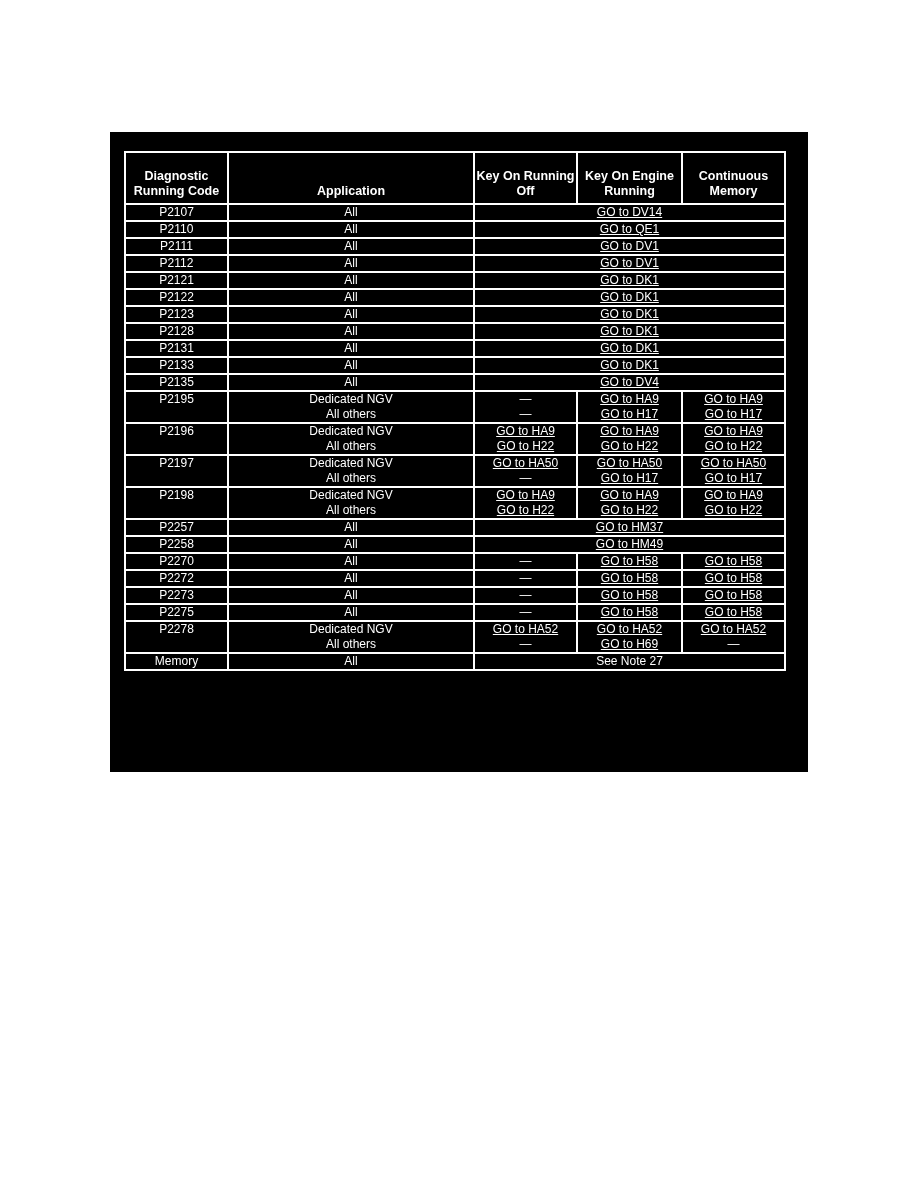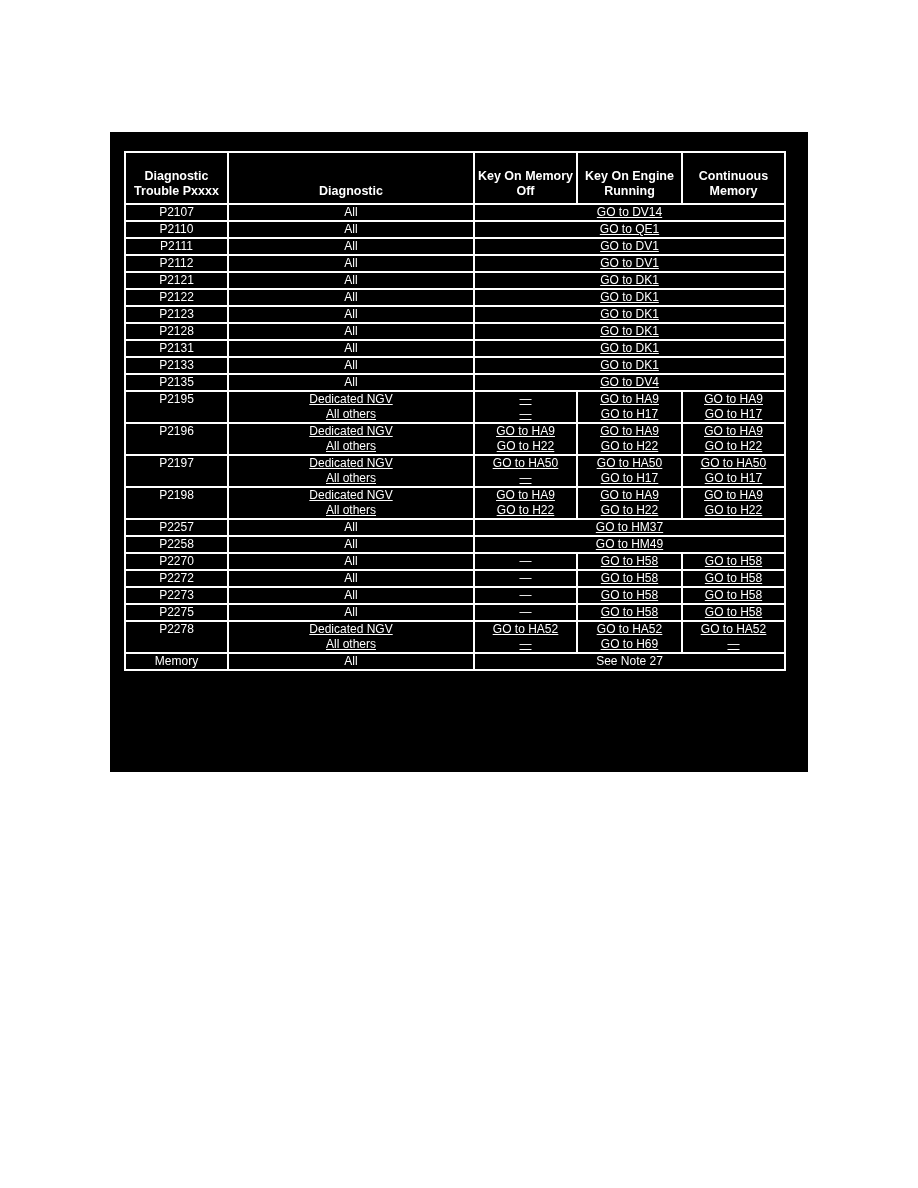--- a/index.html
+++ b/index.html
@@ -52,21 +52,20 @@
   table.dtc-table tbody td {
     font-size: 12px;
     line-height: 15px;
     height: 15px;
     vertical-align: top;
     white-space: nowrap;
   }
   td .cell-line {
     height: 15px;
     line-height: 15px;
-    text-decoration: underline;
   }
   .go-link {
     text-decoration: underline;
     text-underline-offset: 1px;
     cursor: pointer;
   }
 </style>
 </head>
 <body>
 
@@ -75,23 +74,23 @@
     <table class="dtc-table">
       <colgroup>
         <col style="width:103px">
         <col style="width:246px">
         <col style="width:103px">
         <col style="width:105px">
         <col style="width:103px">
       </colgroup>
       <thead>
         <tr>
-          <th>Diagnostic Trouble Pxxxx</th>
-          <th>Diagnostic</th>
-          <th>Key On Memory Off</th>
+          <th>Diagnostic Running Code</th>
+          <th>Application</th>
+          <th>Key On Running Off</th>
           <th>Key On Engine Running</th>
           <th>Continuous Memory</th>
         </tr>
       </thead>
       <tbody>
           <tr>
             <td><span>P2107</span></td>
             <td><span>All</span></td>
             <td colspan="3"><span class="go-link">GO to DV14</span></td>
           </tr>

